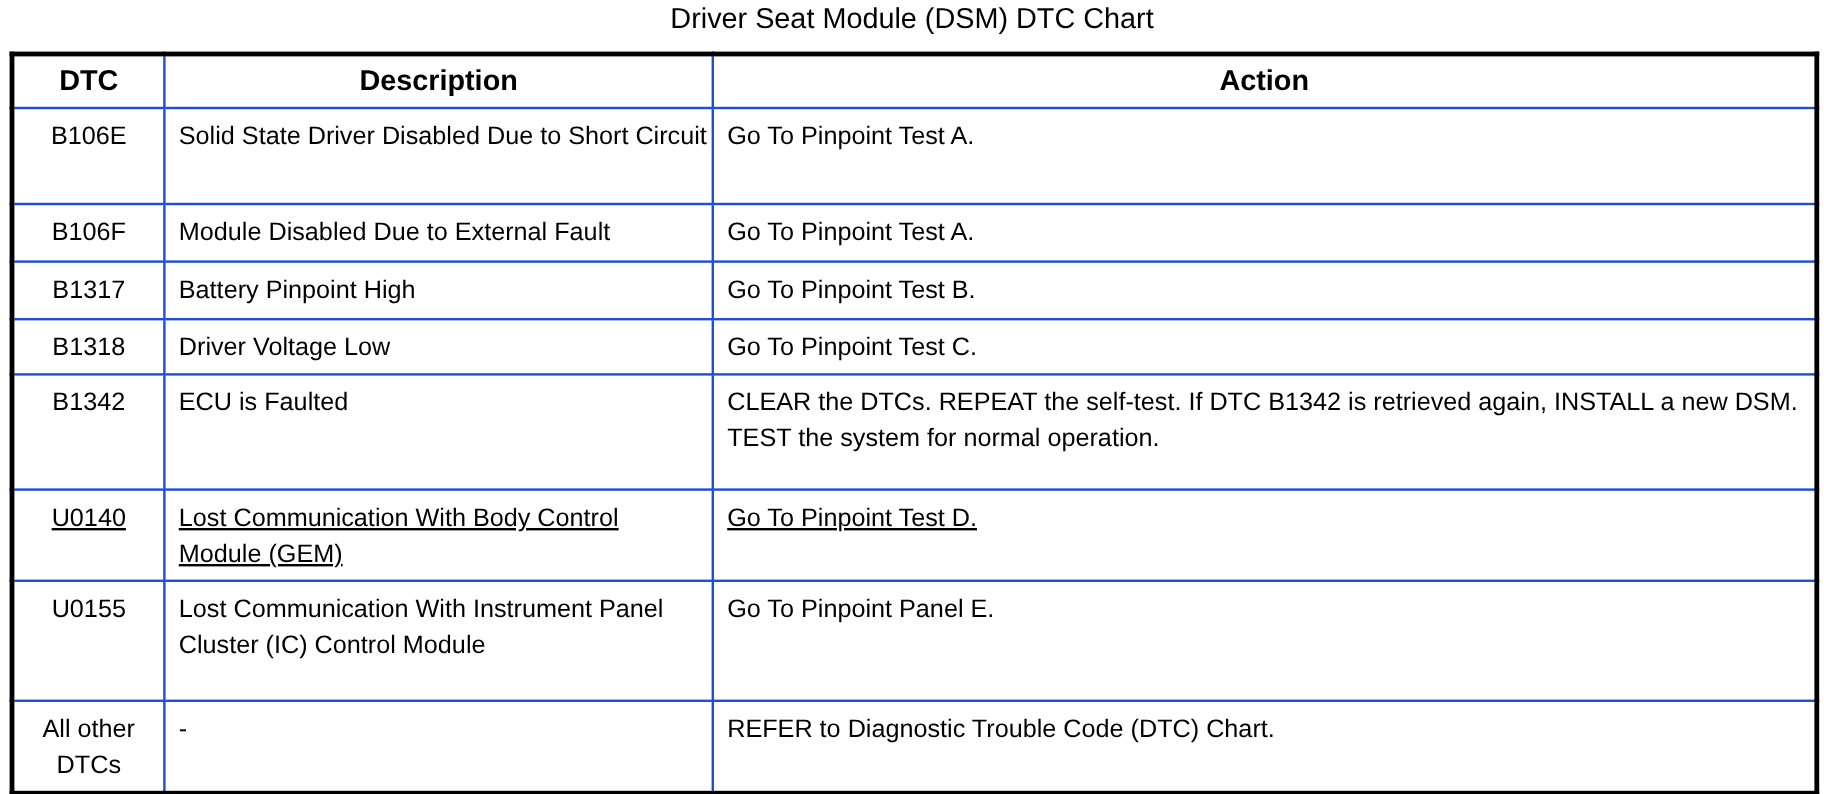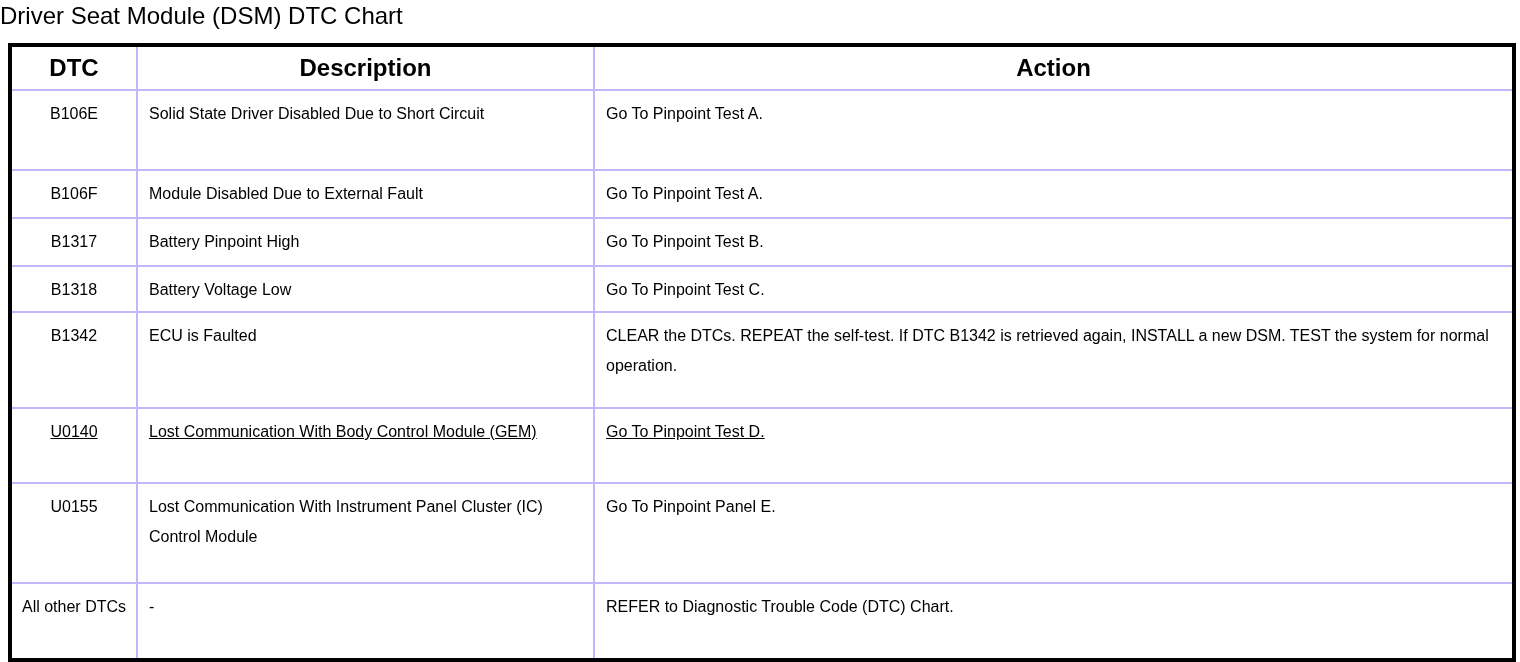--- a/index.html
+++ b/index.html
@@ -11,49 +11,50 @@
   }
   .page {
     position: relative;
     width: 1520px;
     height: 662px;
     background: #ffffff;
     overflow: hidden;
   }
   .chart-title {
     margin-top: 2px;
+    text-align: center;
     font-size: 24px;
     line-height: 28px;
     font-weight: 400;
   }
   table.dtc-table {
     margin-left: 8px;
     margin-top: 13px;
     width: 1504px;
     border-collapse: collapse;
     table-layout: fixed;
     border: 4px solid #000;
   }
   col.c-dtc  { width: 127px; }
   col.c-desc { width: 457px; }
   col.c-act  { width: 920px; }
   .dtc-table th,
   .dtc-table td {
-    border: 2px solid #c4b5fd;
+    border: 2px solid #1d4ed8;
   }
   .dtc-table th {
     height: 42px;
     font-size: 24px;
     font-weight: 700;
     text-align: center;
     vertical-align: middle;
     padding: 0;
   }
   .dtc-table td {
-    font-size: 16px;
+    font-size: 21px;
     line-height: 30px;
     vertical-align: top;
     padding: 8px 3px 6px 11px;
   }
   .dtc-table td.dtc-cell {
     text-align: center;
     padding-left: 4px;
     padding-right: 4px;
   }
   
@@ -97,21 +98,21 @@
     <td class="desc-cell">Module Disabled Due to External Fault</td>
     <td class="action-cell">Go To Pinpoint Test A.</td>
   </tr>
         <tr>
     <td class="dtc-cell">B1317</td>
     <td class="desc-cell">Battery Pinpoint High</td>
     <td class="action-cell">Go To Pinpoint Test B.</td>
   </tr>
         <tr>
     <td class="dtc-cell">B1318</td>
-    <td class="desc-cell">Battery Voltage Low</td>
+    <td class="desc-cell">Driver Voltage Low</td>
     <td class="action-cell">Go To Pinpoint Test C.</td>
   </tr>
         <tr>
     <td class="dtc-cell">B1342</td>
     <td class="desc-cell">ECU is Faulted</td>
     <td class="action-cell">CLEAR the DTCs. REPEAT the self-test. If DTC B1342 is retrieved again, INSTALL a new DSM. TEST the system for normal operation.</td>
   </tr>
         <tr>
     <td class="dtc-cell">U0140</td>
     <td class="desc-cell">Lost Communication With Body Control Module (GEM)</td>

